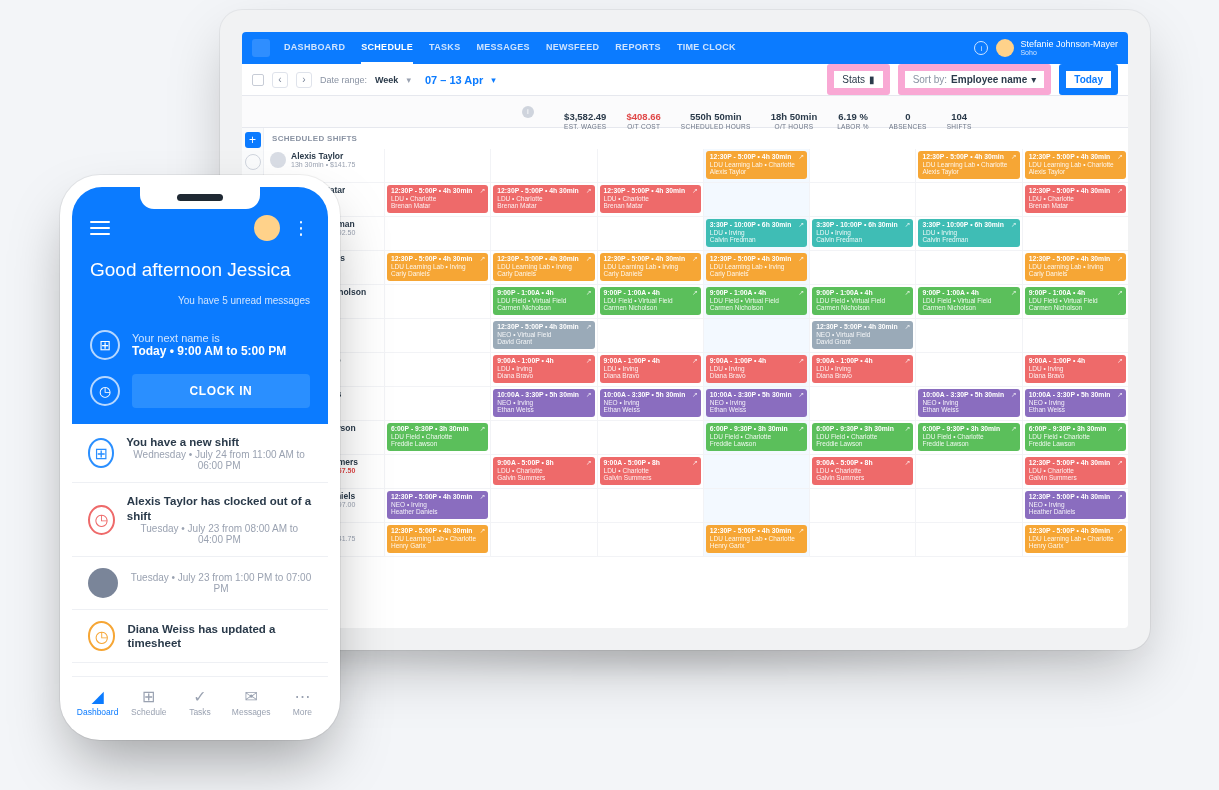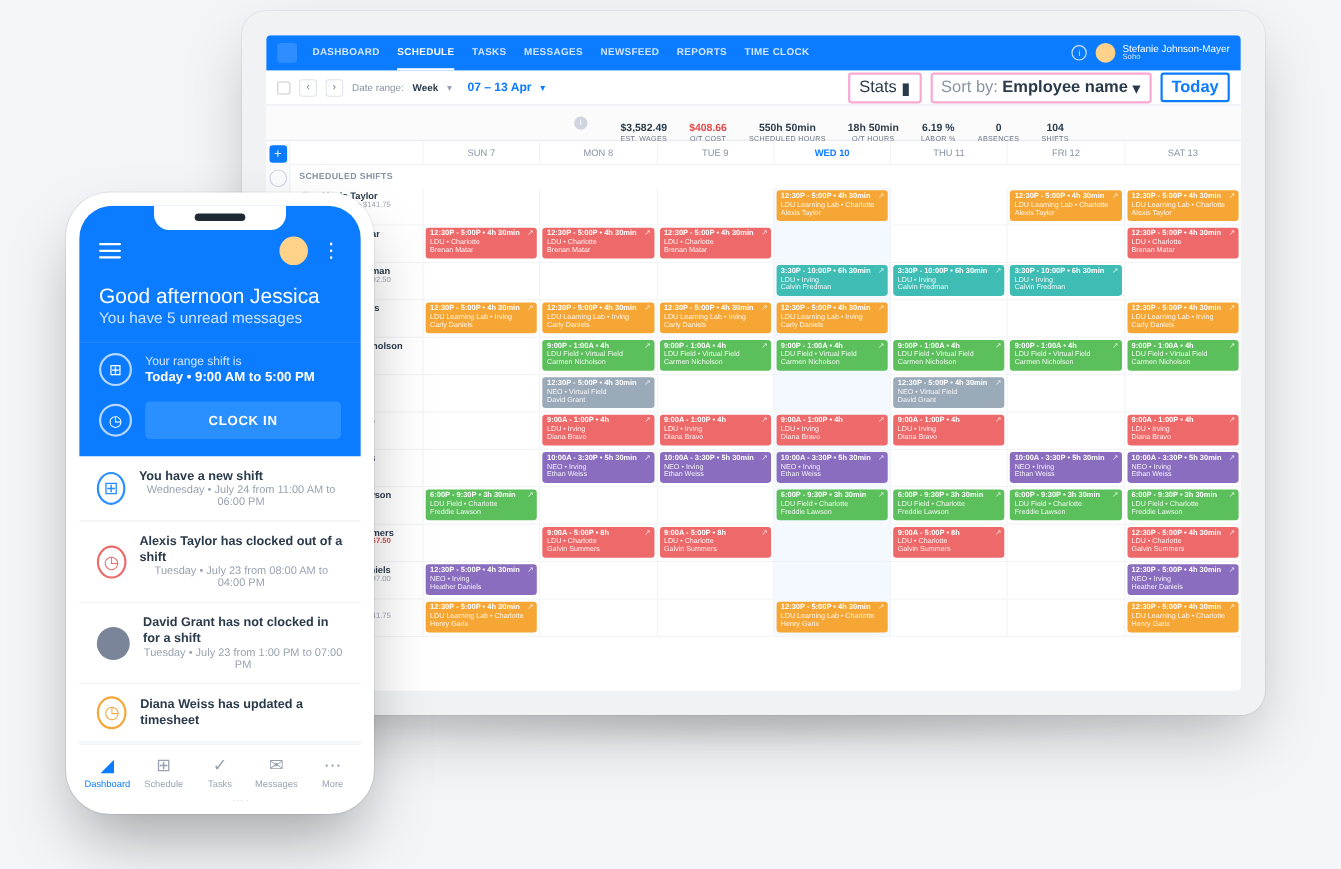--- a/index.html
+++ b/index.html
@@ -28,21 +28,21 @@
   .topbar .info-ico { width:14px;height:14px;border:1.5px solid #cfe4ff;border-radius:50%;display:flex;align-items:center;justify-content:center;font-size:8px;color:#cfe4ff;margin-right:8px; cursor:pointer;}
 
   
   .toolbar { height:32px; border-bottom:1px solid #e6e8ee; display:flex; align-items:center; padding:0 10px; font-size:9px; color:#3b4a5a; gap:8px; }
   .toolbar .chk { width:12px;height:12px;border:1px solid #c7ccd6;border-radius:2px;display:inline-block; }
   .mini-btn { width:16px;height:16px;border:1px solid #dfe3eb;border-radius:3px;display:flex;align-items:center;justify-content:center;color:#7a8599;cursor:pointer;font-size:10px;line-height:1;}
   .toolbar .lbl { color:#8a93a3; }
   .toolbar .week-pill { color:#2a3a4a; font-weight:600; }
   .toolbar .date-range-val { color:#0b7bff; font-weight:700; font-size:11px; margin-left:6px; }
   .toolbar .grow { flex:1; }
-  .outline-btn { border:2px solid #f9a8d4; border-radius:3px; padding:3px 8px; cursor:pointer; color:#2a3a4a; display:flex; align-items:center; gap:4px; font-size:15px;}
+  .outline-btn { border:7px solid #f9a8d4; border-radius:3px; padding:3px 8px; cursor:pointer; color:#2a3a4a; display:flex; align-items:center; gap:4px; font-size:10px;}
   .outline-btn.primary { border-color:#0b7bff; color:#0b7bff; font-weight:700; }
 
   
   .stats { height:32px; border-bottom:1px solid #e6e8ee; display:flex; align-items:center; padding-left:280px; padding-right:10px; font-size:8px; color:#6d7687; gap:20px; background:#fbfbfc;}
   .stats .info-dot { width:12px;height:12px;border-radius:50%;background:#cfd4dd;color:#fff;display:flex;align-items:center;justify-content:center;font-size:8px; margin-right:10px;}
   .stat { display:flex; flex-direction:column; align-items:center; line-height:1.15;margin-top:19px; }
   .stat .v { font-weight:700; color:#2a3a4a; font-size:9.5px; }
   .stat.red .v { color:#e04848; }
   .stat .l { text-transform:uppercase; font-size:6.5px; letter-spacing:.3px; }
 
@@ -88,22 +88,22 @@
   }
   .phone-inner { position:absolute; inset:12px; border-radius:30px; overflow:hidden; background:#fff; }
   .notch { position:absolute; top:0; left:50%; transform:translateX(-50%); width:120px; height:22px; background:#fff; border-bottom-left-radius:14px; border-bottom-right-radius:14px; z-index:5;}
   .notch::after{content:'';position:absolute;left:50%;top:7px;transform:translateX(-50%);width:46px;height:7px;background:#1f2933;border-radius:5px;}
 
   .phone-header { background:#0b7bff; color:#fff; padding:28px 18px 14px; }
   .phone-header .bar1 { display:flex; align-items:center; justify-content:space-between; margin-bottom:18px;}
   .hamburger { width:20px;height:14px;display:flex;flex-direction:column;justify-content:space-between;cursor:pointer;}
   .hamburger span{height:2px;background:#fff;border-radius:1px;}
   .phone-header .right { display:flex; align-items:center; gap:12px;}
-  .phone-header .greet { font-size:19px; font-weight:400; margin-bottom:0; }
-  .phone-header .sub { font-size:14px; color:#cfe4ff; }
+  .phone-header .greet { font-size:19px; font-weight:400; margin-bottom:14px; }
+  .phone-header .sub { font-size:10px; color:#cfe4ff;text-align:right; }
 
   .next-shift { background:#0b7bff; color:#fff; padding:0 18px 16px; }
   .ns-row { display:flex; align-items:center; gap:12px; padding:10px 0;}
   .ns-ico { width:30px;height:30px;border:2px solid rgba(255,255,255,.7);border-radius:50%;display:flex;align-items:center;justify-content:center;font-size:14px;}
   .ns-txt .a{font-size:11px;color:#cfe4ff;} .ns-txt .b{font-size:12px;font-weight:700;}
   .clockin { margin-top:4px; display:flex; align-items:center; gap:12px;}
   .clockin .btn { flex:1; background:#2a8fff; border-radius:4px; text-align:center; padding:10px 0; font-weight:700; font-size:12px; letter-spacing:.6px; cursor:pointer;}
 
   .feed { background:#fff; }
   .feed-item { display:flex; gap:12px; align-items:center; padding:11px 16px; border-bottom:1px solid #eef0f4; }
@@ -209,30 +209,20 @@
           </div>
         </div>
     </div>
 
     <div class="gridwrap">
       <div class="side-rail">
         <div class="plus">+</div>
         <div class="eye"></div>
       </div>
       <div class="grid">
-        <div class="days-header" id="days-header">
-          <div></div>
-        <div>SUN 7</div>
-            <div>MON 8</div>
-            <div>TUE 9</div>
-            <div class="today">WED 10</div>
-            <div>THU 11</div>
-            <div>FRI 12</div>
-            <div>SAT 13</div>
-          </div>
         <div class="section-title">SCHEDULED SHIFTS</div>
         <div id="rows-host">
             <div class="row">
               <div class="emp">
                 <div class="av"></div>
                 <div class="txt">
                   <div class="nm">Alexis Taylor</div>
                   <div class="sub">13h 30min • $141.75</div>
                 </div>
               </div>
@@ -773,21 +763,21 @@
         </div>
       </div>
       <div class="greet">Good afternoon Jessica</div>
       <div class="sub">You have 5 unread messages</div>
     </div>
 
     <div class="next-shift">
       <div class="ns-row">
         <div class="ns-ico">⊞</div>
         <div class="ns-txt">
-          <div class="a">Your range shift is</div>
+          <div class="a">Your next name is</div>
           <div class="b">Today • 9:00 AM to 5:00 PM</div>
         </div>
       </div>
       <div class="clockin">
         <div class="ns-ico">◷</div>
         <div class="btn">CLOCK IN</div>
       </div>
     </div>
 
     <div class="feed" id="feed-host">
@@ -803,21 +793,20 @@
           <div class="txt">
             <div class="t">Alexis Taylor has clocked out of a shift</div>
             <div class="s">Tuesday • July 23 from 08:00 AM to 04:00 PM</div>
           </div>
         </div>
         <div class="feed-item">
           <div class="ico">
             <div class="avatar" style="width:30px;height:30px;background:#7a8599"></div>
           </div>
           <div class="txt">
-            <div class="t">David Grant has not clocked in for a shift</div>
             <div class="s">Tuesday • July 23 from 1:00 PM to 07:00 PM</div>
           </div>
         </div>
         <div class="feed-item">
           <div class="ico ring orange">◷</div>
           <div class="txt">
             <div class="t">Diana Weiss has updated a timesheet</div>
           </div>
         </div>
         <div class="feed-item">

